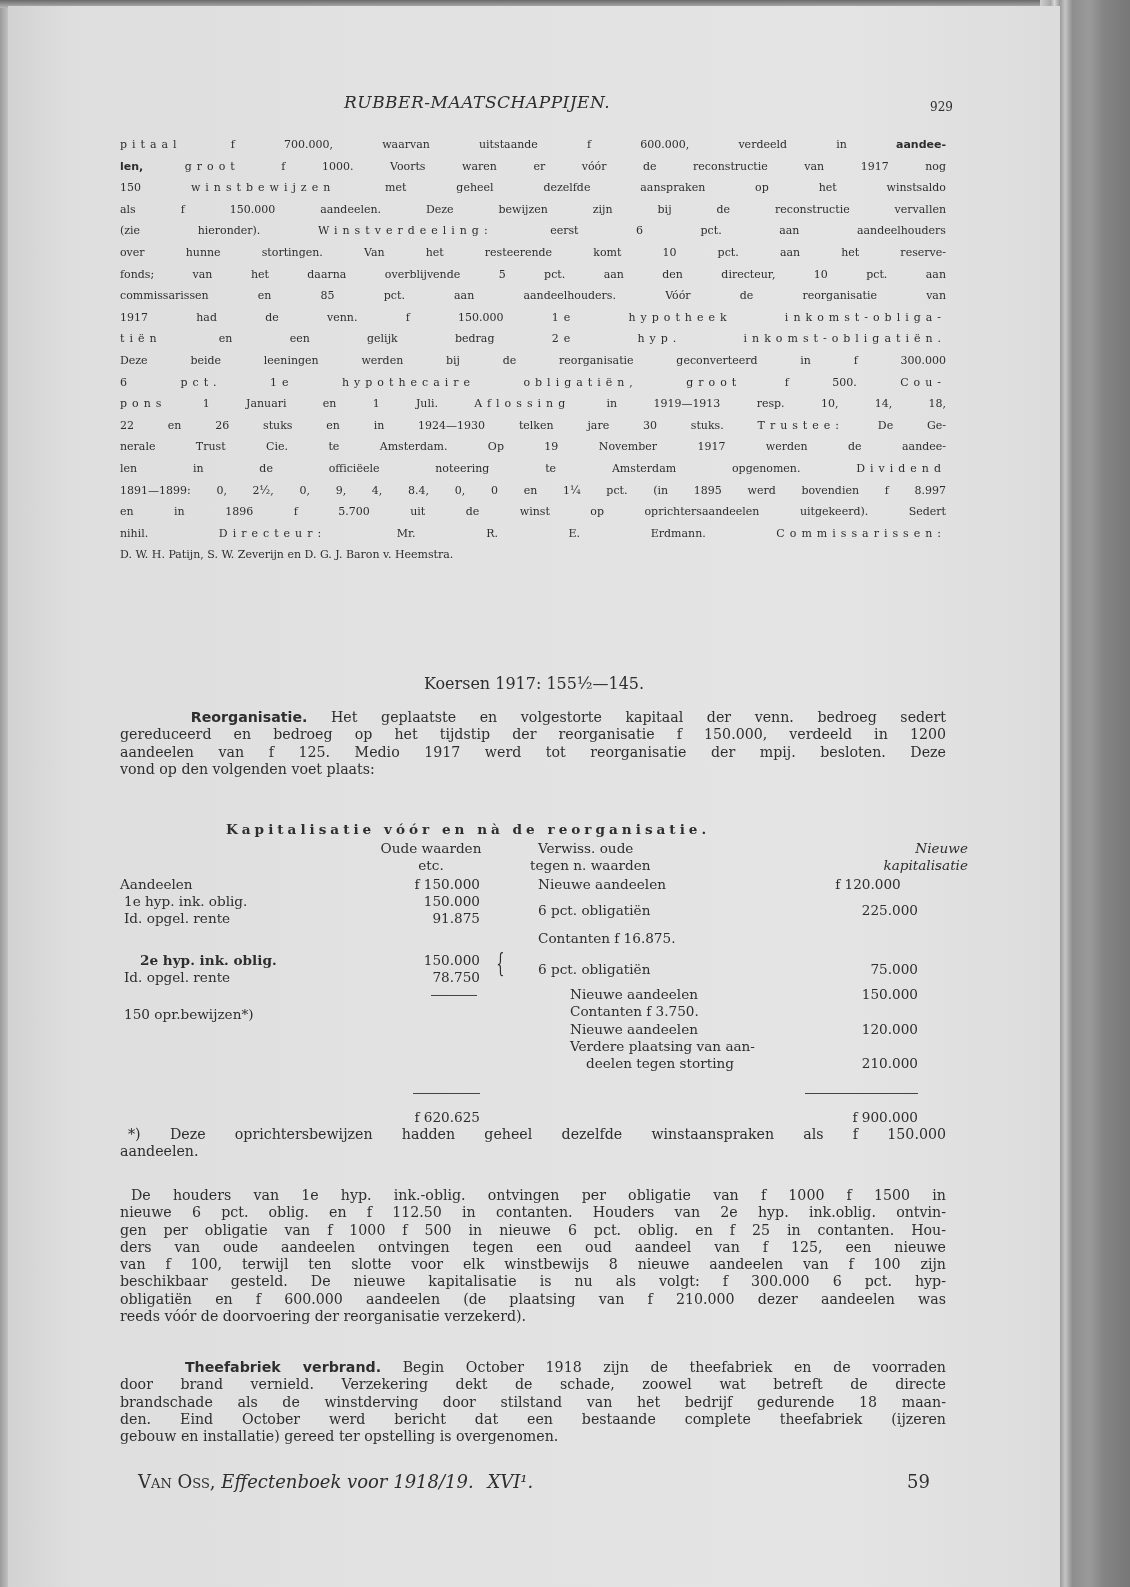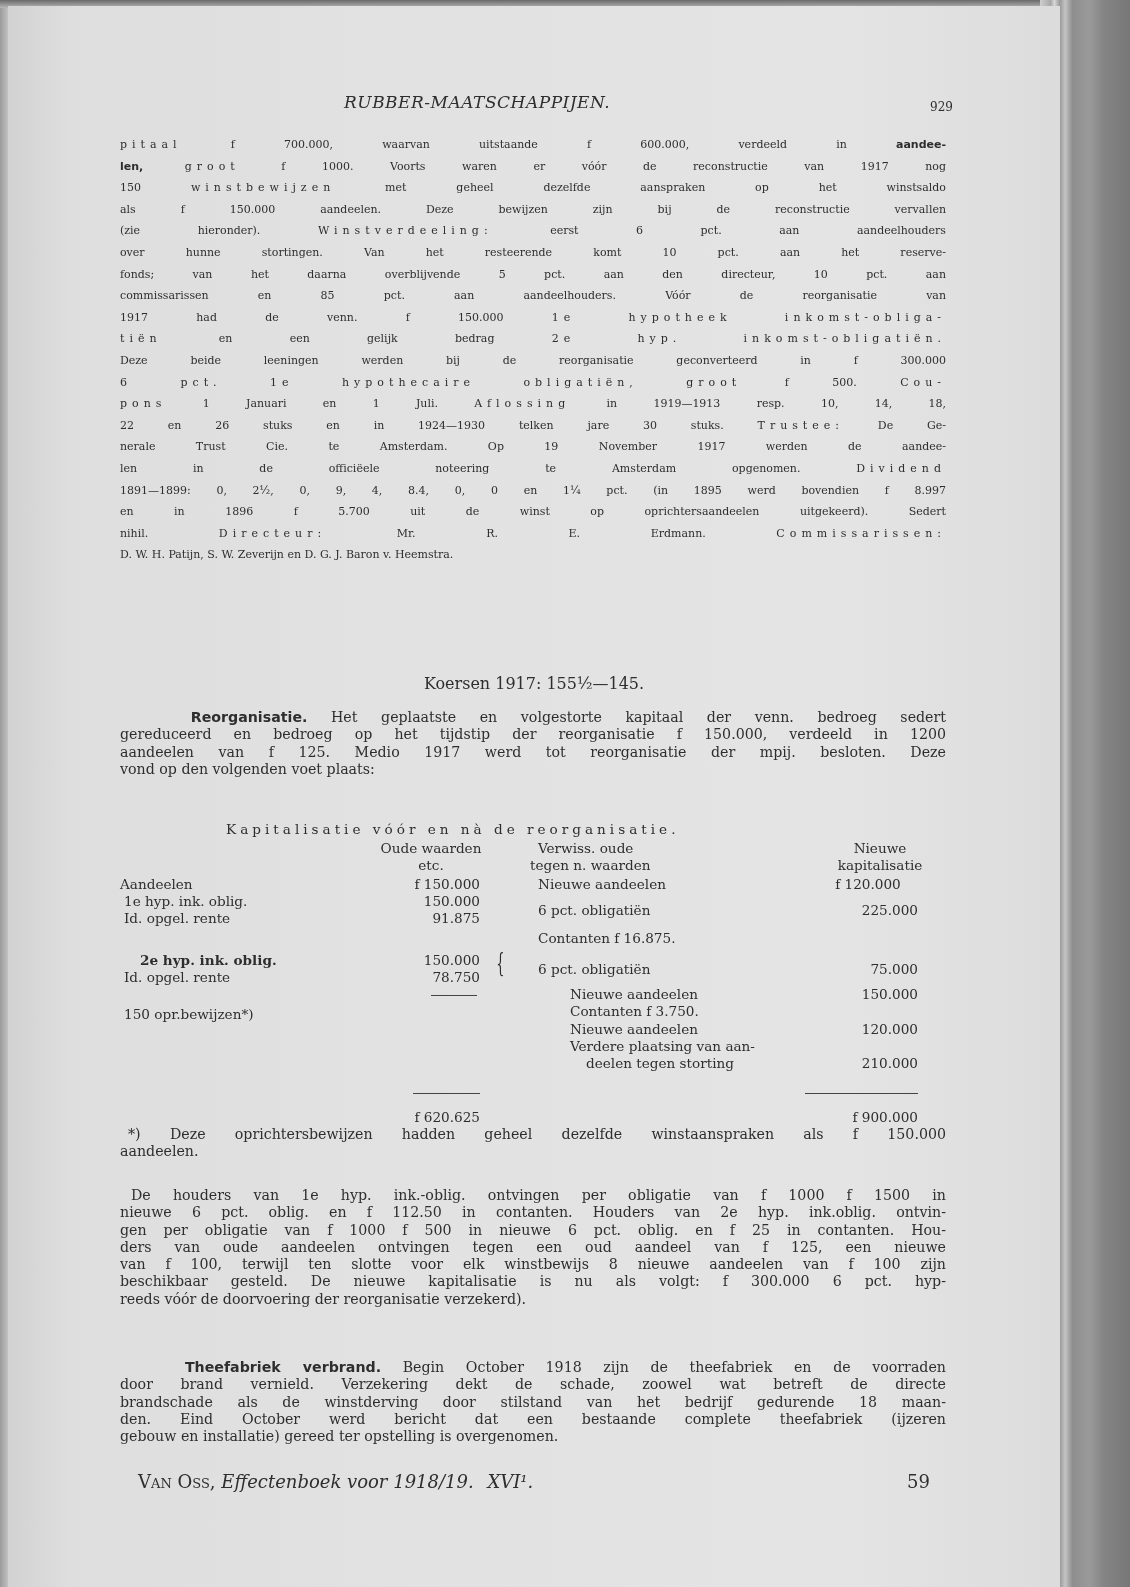--- a/index.html
+++ b/index.html
@@ -81,31 +81,31 @@
 
   <div class="centered" style="top:668px;">Koersen 1917: 155½—145.</div>
 
   <div class="body-text small" style="top:703px; left:112px; width:826px;">
     <span class="line">&nbsp;&nbsp;&nbsp;<span class="bold-sans">Reorganisatie.</span><span> Het geplaatste en volgestorte kapitaal der venn. bedroeg sedert</span></span>
     <span class="line">gereduceerd en bedroeg op het tijdstip der reorganisatie f 150.000, verdeeld in 1200</span>
     <span class="line">aandeelen van f 125. Medio 1917 werd tot reorganisatie der mpij. besloten. Deze</span>
     <span class="line last">vond op den volgenden voet plaats:</span>
   </div>
 
-  <div class="tbl spaced" style="top:815px; left:218px; letter-spacing:4px;">Kapitalisatie vóór en nà de reorganisatie.</div>
+  <div class="tbl spaced" style="top:815px; left:218px; letter-spacing:4px;font-weight:bold;">Kapitalisatie vóór en nà de reorganisatie.</div>
 
   <div class="tbl" style="top:834px; left:343px; width:160px; text-align:center;">
     <div>Oude waarden</div>
       <div>etc.</div>
   </div>
   <div class="tbl" style="top:834px; left:522px;">
     <div style="padding-left:8px;">Verwiss. oude</div>
       <div>tegen n. waarden</div>
   </div>
-  <div class="tbl" style="top:834px; left:808px; width:128px; text-align:center;">
+  <div class="tbl" style="top:834px; left:832px; width:128px; text-align:right;font-style:italic;">
     <div>Nieuwe</div>
       <div>kapitalisatie</div>
   </div>
 
   <div class="tbl" style="top:870px; left:112px;"><span>Aandeelen</span></div>
   <div class="tbl r" style="top:870px; left:380px; width:92px;">f 150.000</div>
   <div class="tbl" style="top:887px; left:116px;">1e hyp. ink. oblig.</div>
   <div class="tbl r" style="top:887px; left:380px; width:92px;">150.000</div>
   <div class="tbl" style="top:904px; left:116px;">Id. opgel. rente</div>
   <div class="tbl r" style="top:904px; left:380px; width:92px;">91.875</div>
@@ -144,20 +144,21 @@
     <span class="line last" style="margin-left:-8px;">aandeelen.</span>
   </div>
 
   <div class="body-text small" style="top:1181px; left:112px; width:826px;">
     <span class="line" style="padding-left:11px;">De houders van 1e hyp. ink.-oblig. ontvingen per obligatie van f 1000 f 1500 in</span>
     <span class="line">nieuwe 6 pct. oblig. en f 112.50 in contanten. Houders van 2e hyp. ink.oblig. ontvin-</span>
     <span class="line">gen per obligatie van f 1000 f 500 in nieuwe 6 pct. oblig. en f 25 in contanten. Hou-</span>
     <span class="line">ders van oude aandeelen ontvingen tegen een oud aandeel van f 125, een nieuwe</span>
     <span class="line">van f 100, terwijl ten slotte voor elk winstbewijs 8 nieuwe aandeelen van f 100 zijn</span>
     <span class="line">beschikbaar gesteld. De nieuwe kapitalisatie is nu als volgt: f 300.000 6 pct. hyp-</span>
+    <span class="line">obligatiën en f 600.000 aandeelen (de plaatsing van f 210.000 dezer aandeelen was</span>
     <span class="line last">reeds vóór de doorvoering der reorganisatie verzekerd).</span>
   </div>
 
   <div class="body-text small" style="top:1353px; left:112px; width:826px;">
     <span class="line">&nbsp;&nbsp;&nbsp;<span class="bold-sans">Theefabriek verbrand.</span><span> Begin October 1918 zijn de theefabriek en de voorraden</span></span>
     <span class="line">door brand vernield. Verzekering dekt de schade, zoowel wat betreft de directe</span>
     <span class="line">brandschade als de winstderving door stilstand van het bedrijf gedurende 18 maan-</span>
     <span class="line">den. Eind October werd bericht dat een bestaande complete theefabriek (ijzeren</span>
     <span class="line last">gebouw en installatie) gereed ter opstelling is overgenomen.</span>
   </div>

